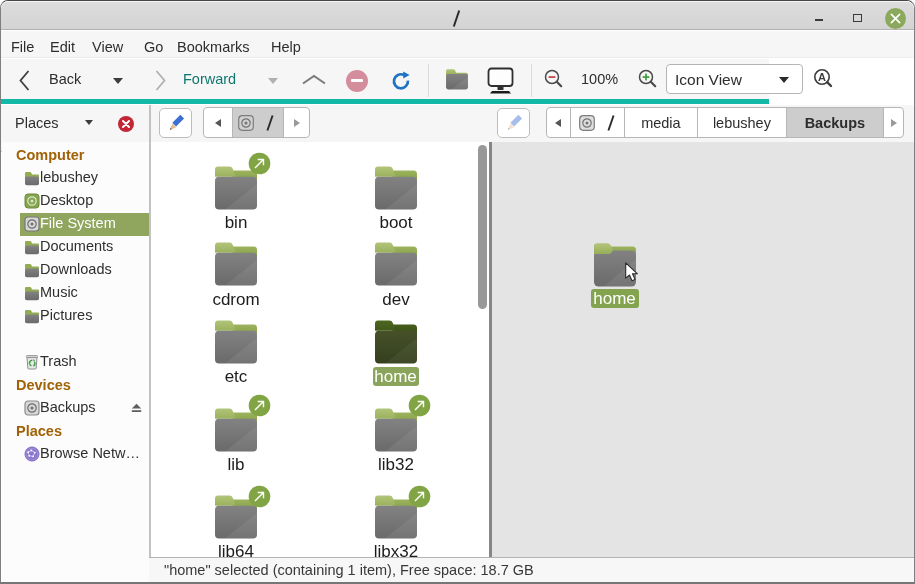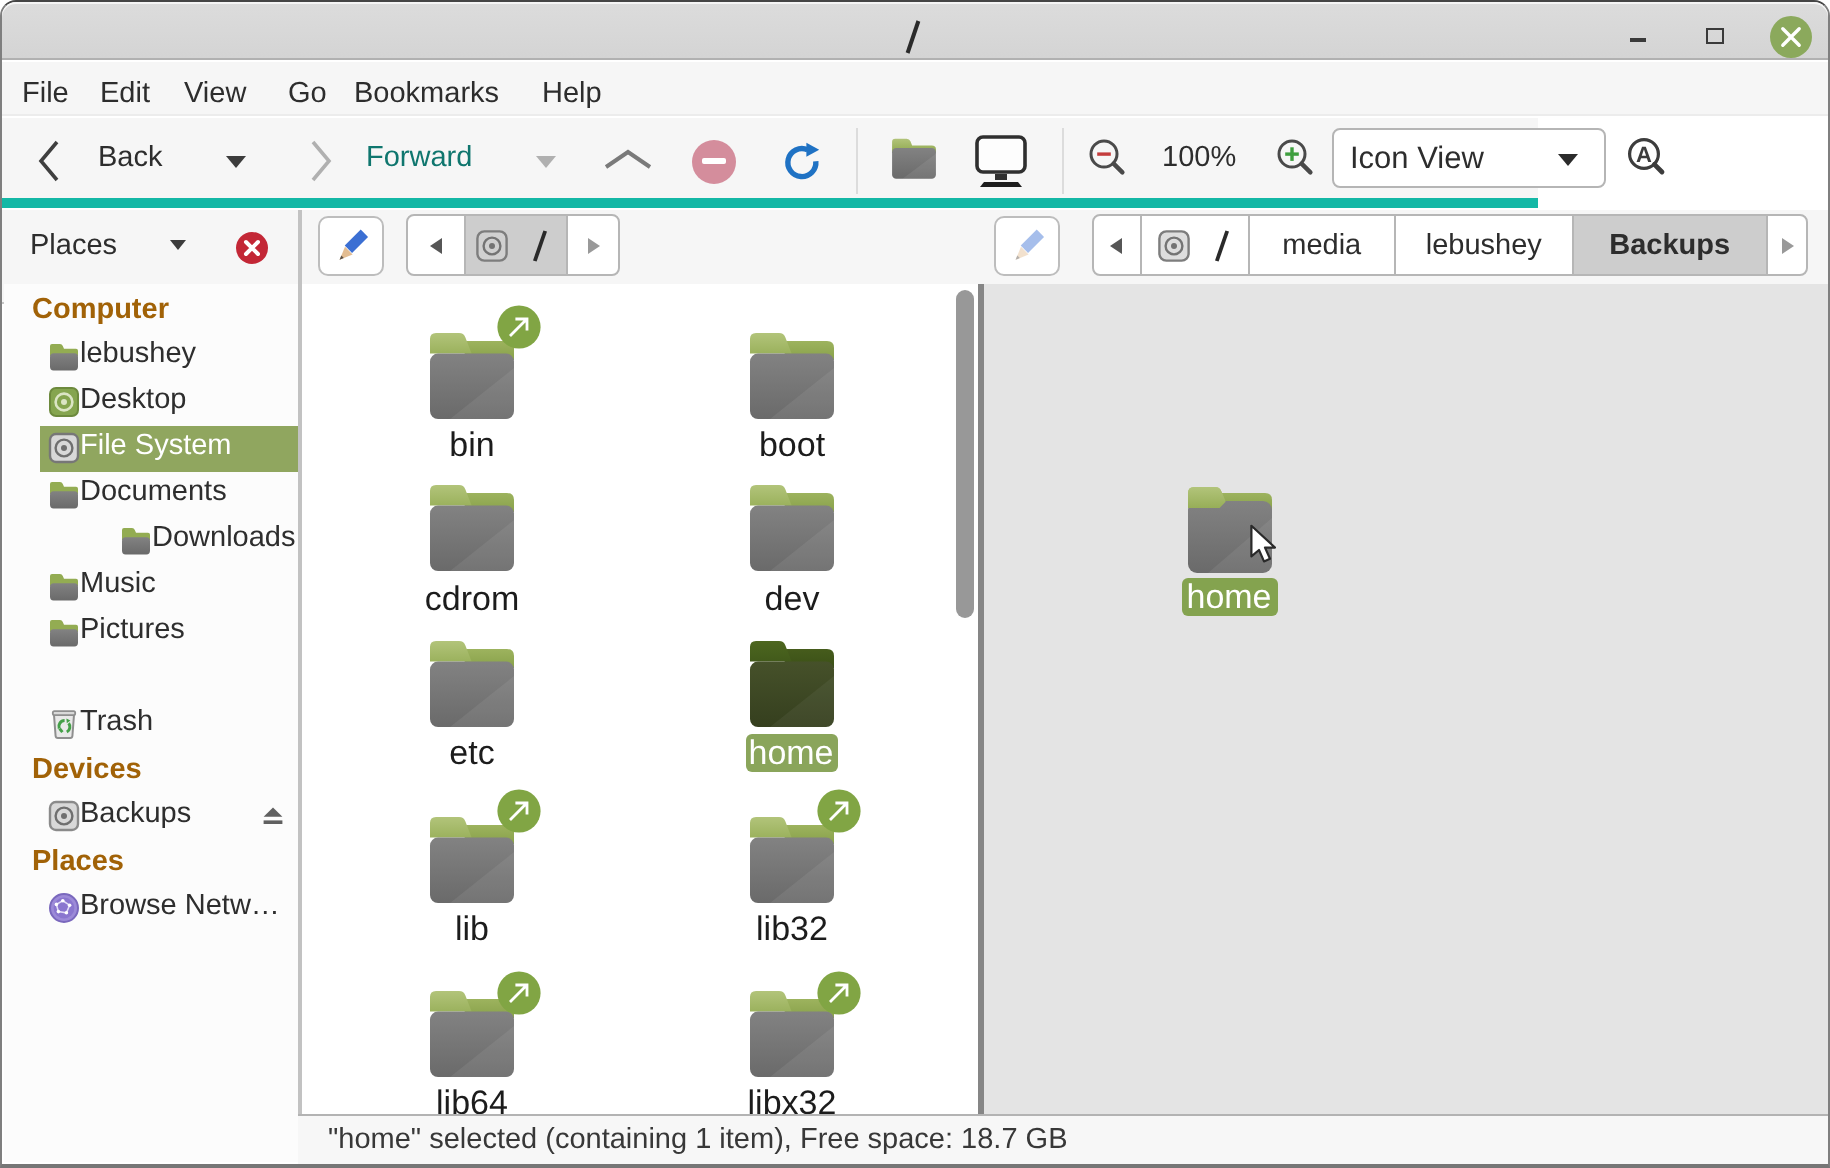--- a/index.html
+++ b/index.html
@@ -226,21 +226,21 @@
         </svg>
       <span class="lbl" style="color:#fff;">File System</span>
     </div>
     <div class="srow" style="top:94px;text-align:right;">
       <svg class="ic" width="16" height="16" viewBox="0 0 16 16">
           <path d="M1 8 L1 3 Q1 2 2 2 L6 2 Q7 2 7.4 3 L8 4.4 L14 4.4 Q15 4.4 15 5.4 L15 8 Z" fill="#93ac52"></path>
           <rect x="1" y="6.6" width="14" height="8.6" rx="1.8" fill="url(#gbody)"></rect>
         </svg>
       <span class="lbl">Documents</span>
     </div>
-    <div class="srow" style="top:117px;margin-left:36px;">
+    <div class="srow" style="top:117px;">
       <svg class="ic" width="16" height="16" viewBox="0 0 16 16">
           <path d="M1 8 L1 3 Q1 2 2 2 L6 2 Q7 2 7.4 3 L8 4.4 L14 4.4 Q15 4.4 15 5.4 L15 8 Z" fill="#93ac52"></path>
           <rect x="1" y="6.6" width="14" height="8.6" rx="1.8" fill="url(#gbody)"></rect>
         </svg>
       <span class="lbl">Downloads</span>
     </div>
     <div class="srow" style="top:140px;">
       <svg class="ic" width="16" height="16" viewBox="0 0 16 16">
           <path d="M1 8 L1 3 Q1 2 2 2 L6 2 Q7 2 7.4 3 L8 4.4 L14 4.4 Q15 4.4 15 5.4 L15 8 Z" fill="#93ac52"></path>
           <rect x="1" y="6.6" width="14" height="8.6" rx="1.8" fill="url(#gbody)"></rect>

